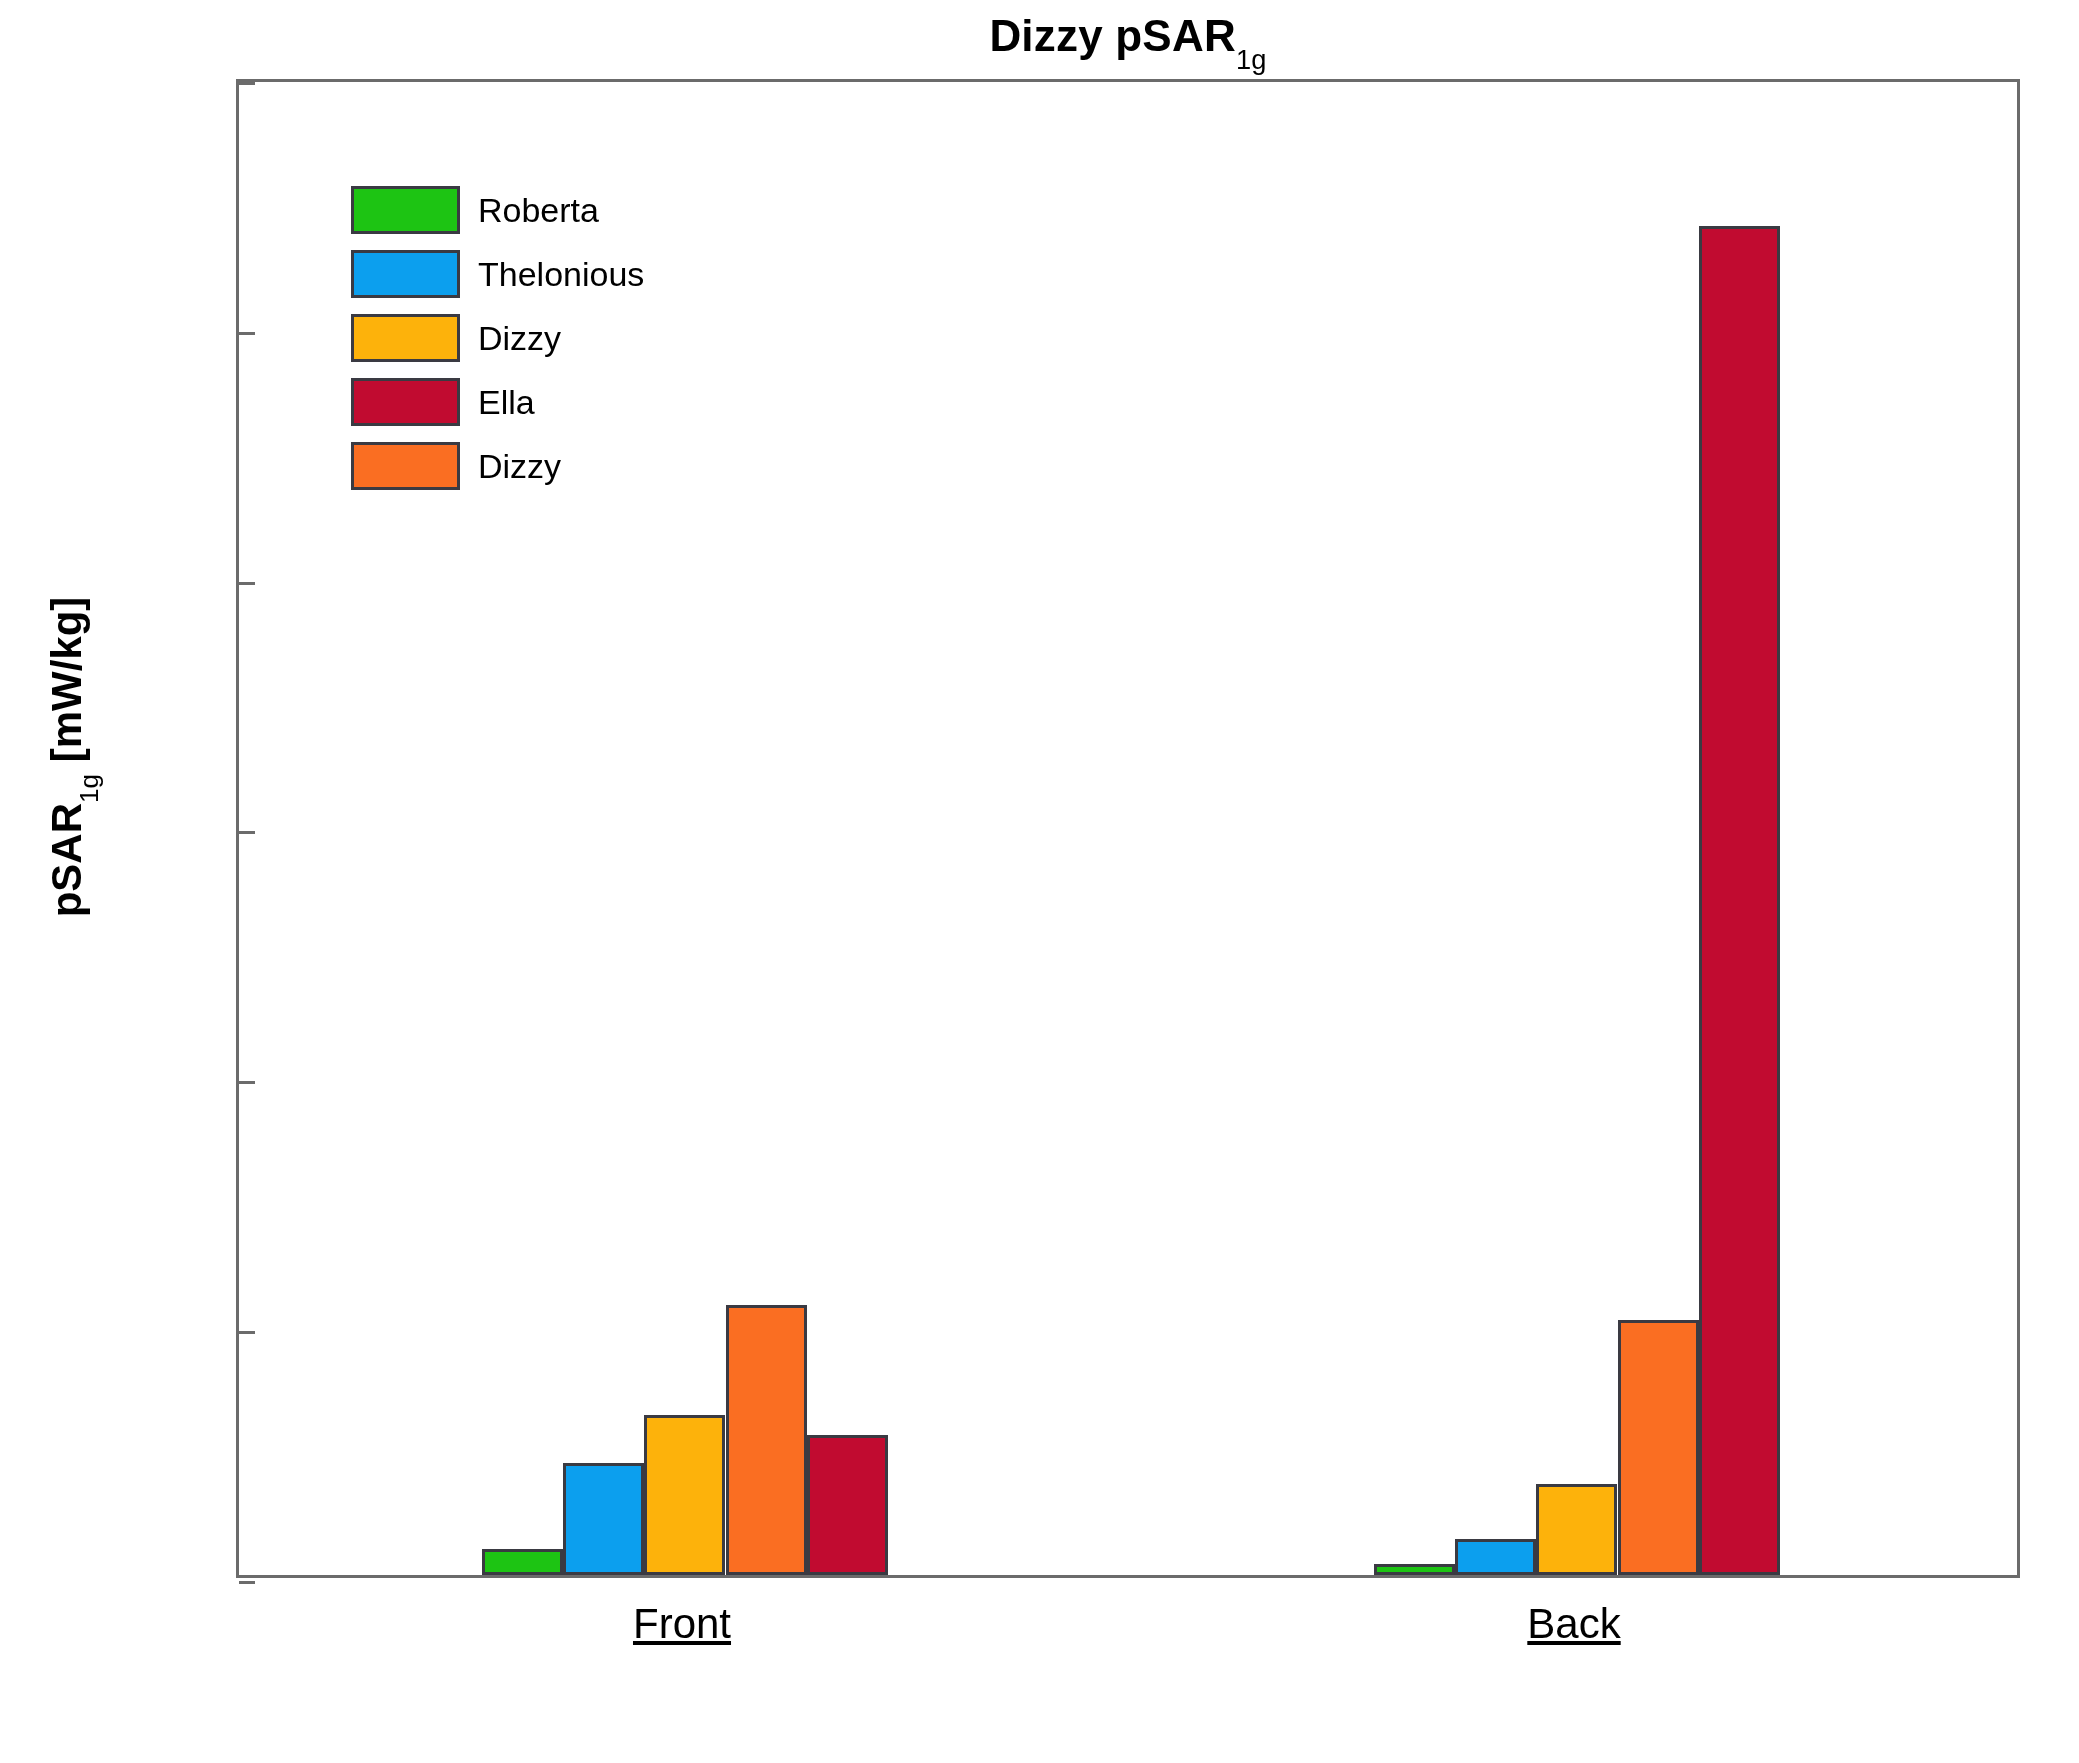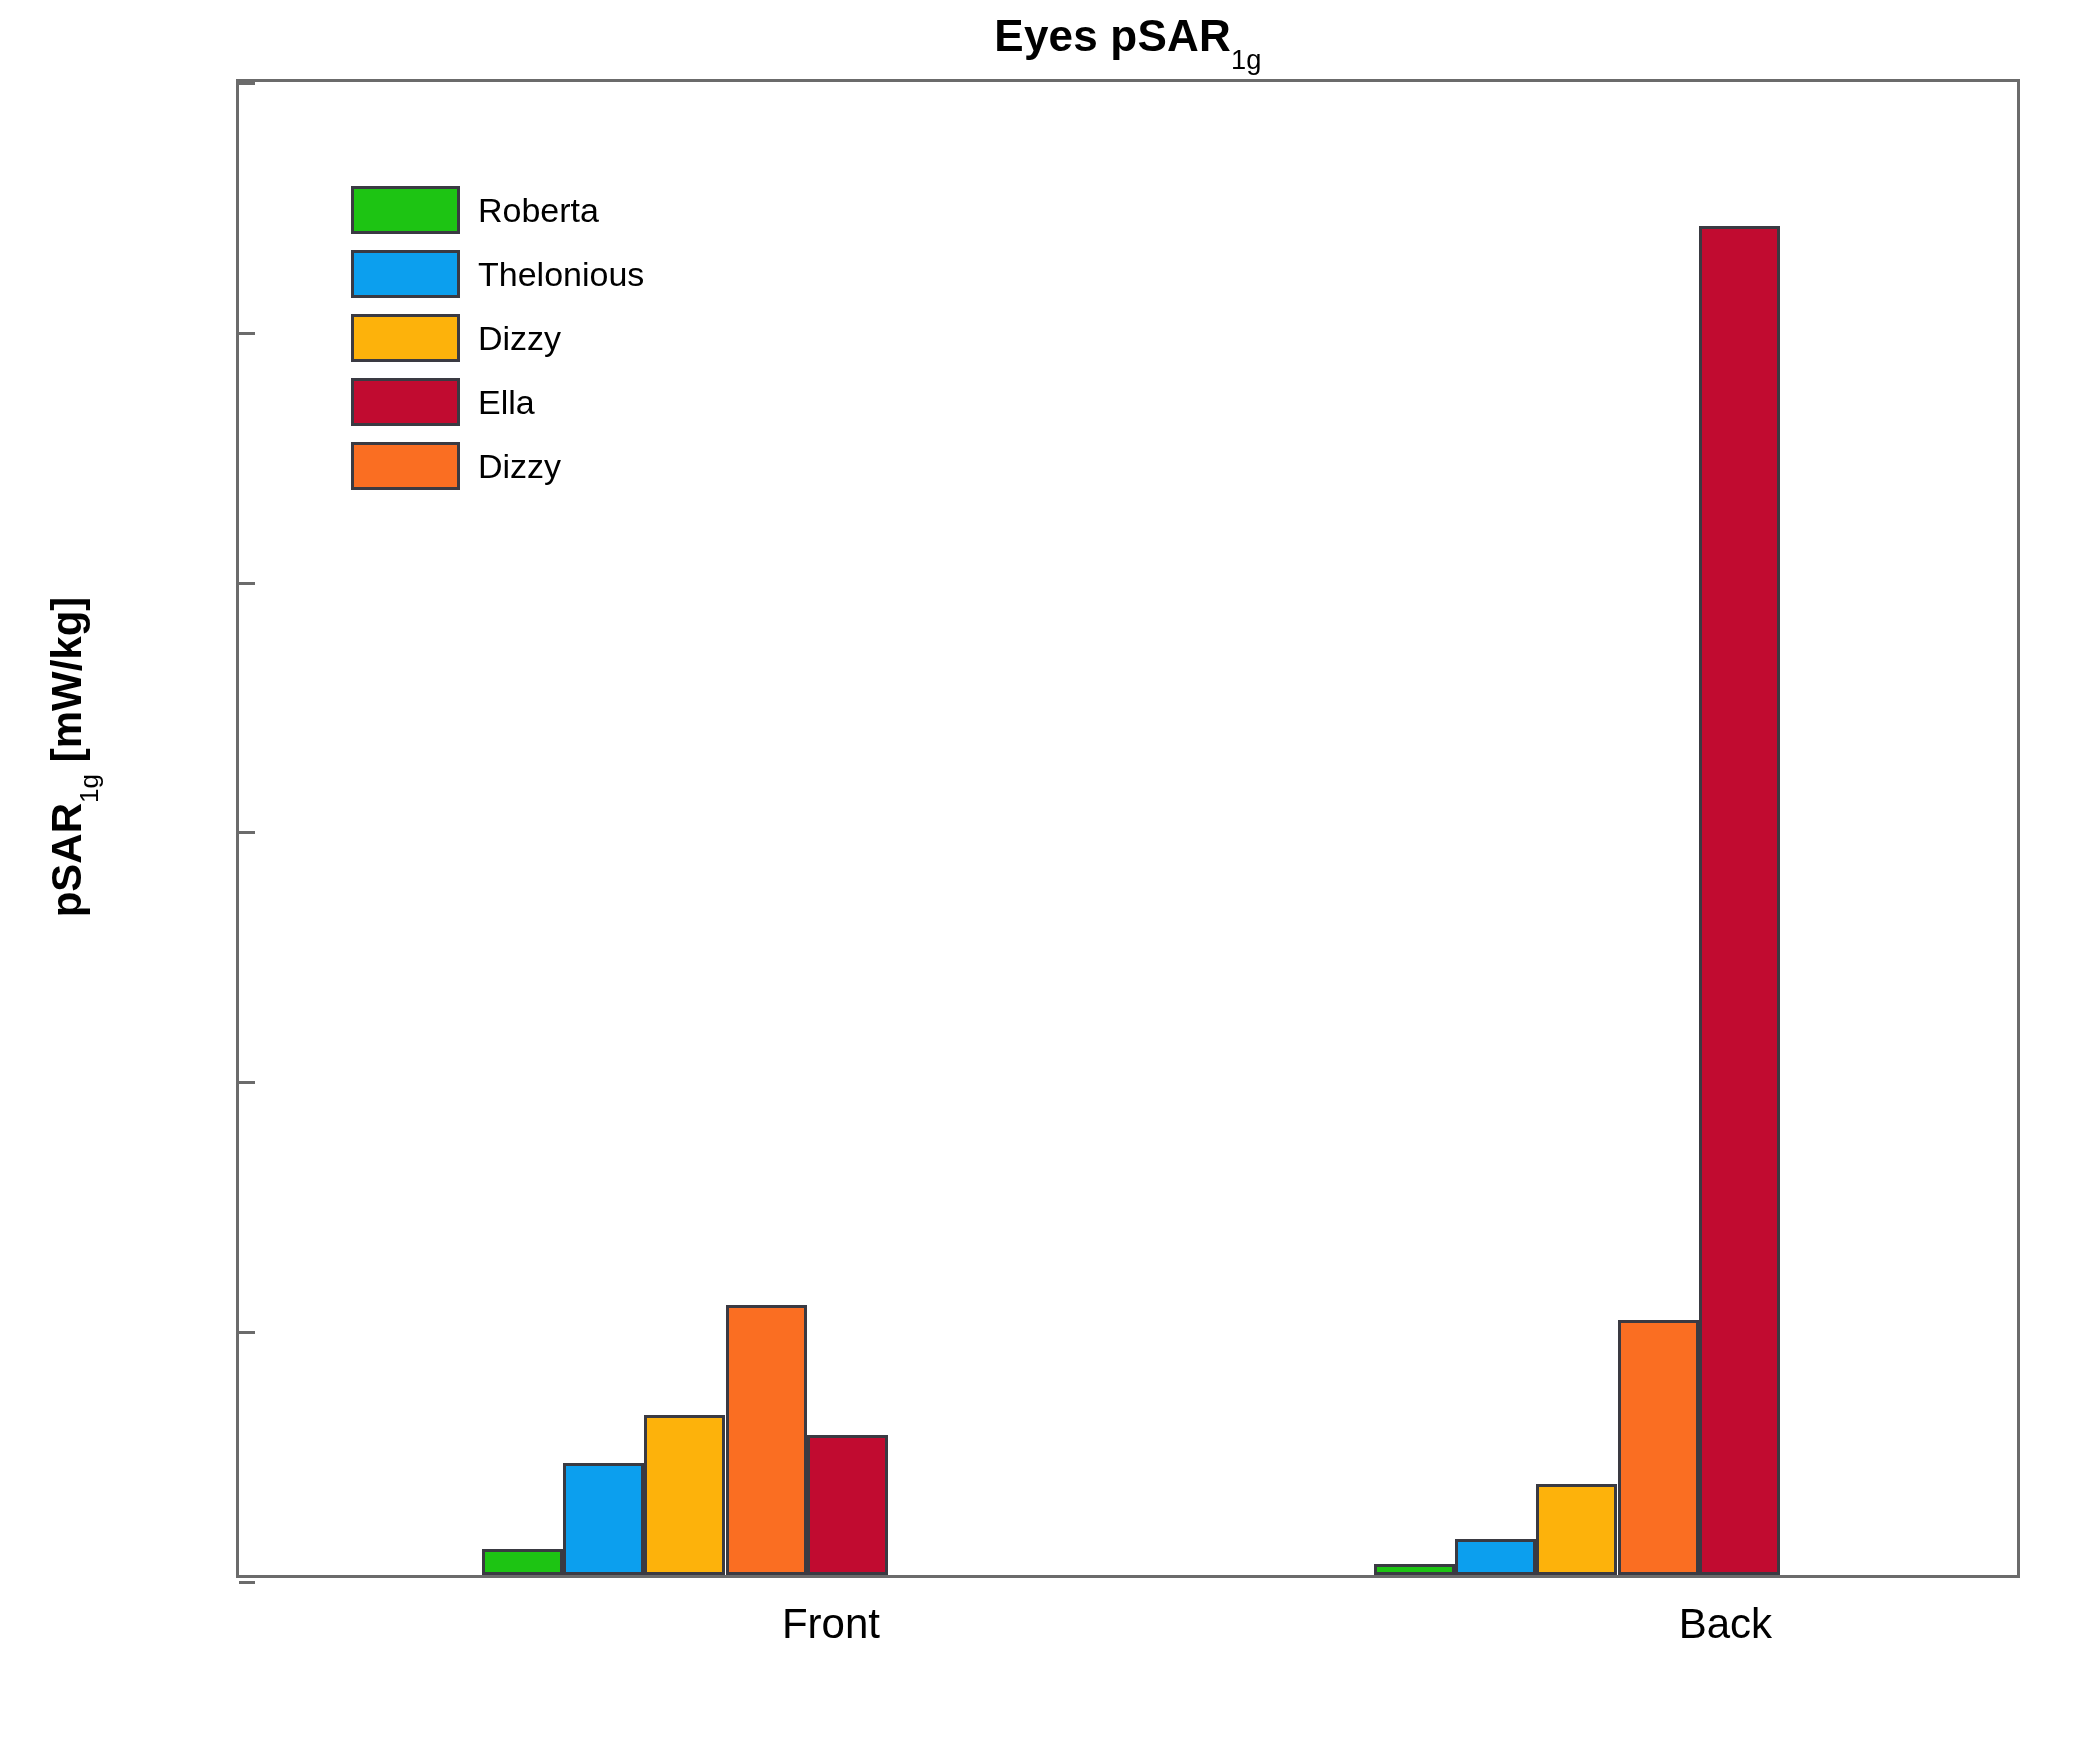--- a/index.html
+++ b/index.html
@@ -75,24 +75,25 @@
     width: 16px;
     height: 0;
     border-top: 3px solid #6b6b6b;
   }
 
   
   .xtick-label {
     position: absolute;
     top: 1600px;
     width: 396px;
-    text-align: right;
+    text-align: center;
     font-size: 42px;
     line-height: 48px;
     white-space: nowrap;
+    text-decoration: underline;
   }
   #x-axis-label {
     position: absolute;
     left: 236px;
     top: 1683px;
     width: 1784px;
     text-align: center;
     font-size: 44px;
     font-weight: bold;
     white-space: nowrap;
@@ -131,21 +132,21 @@
     line-height: 50px;
     white-space: nowrap;
   }
 </style>
 </head>
 <body>
 
 <div id="figure">
 
   <div id="chart-title">
-    <span>Eyes pSAR</span><span class="sub">1g</span>
+    <span>Dizzy pSAR</span><span class="sub">1g</span>
   </div>
 
   <div id="y-axis-label">
     <span>pSAR</span><span class="sub">1g</span><span> [mW/kg]</span>
   </div>
 
   <div id="plot-area">
     <div id="y-ticks">
         <div class="ytick-mark" style="top: 1499px;"></div>
         <div class="ytick-mark" style="top: 1249px;"></div>

